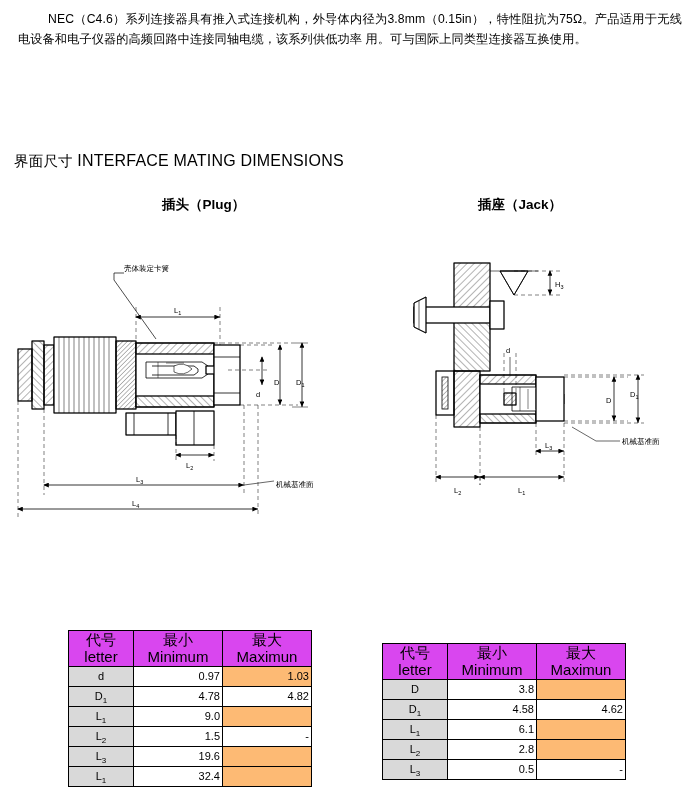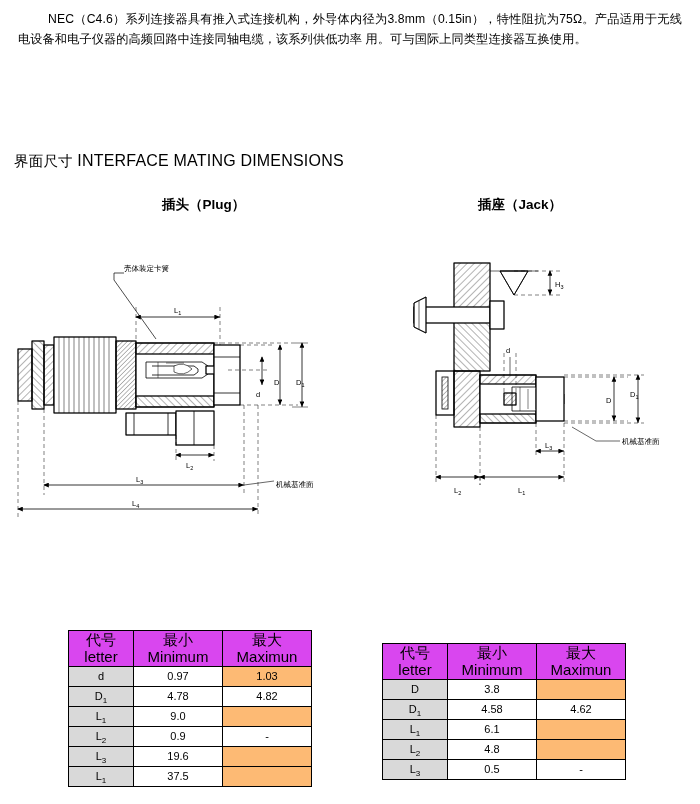--- a/index.html
+++ b/index.html
@@ -71,20 +71,21 @@
     line-height: 1.15;
     height: 30px;
   }
   table.dim td.lab {
     background: #d9d9d9;
     width: 60px;
   }
   table.dim td.val {
     width: 84px;
     background: #ffffff;
+    text-align: right;
   }
   table.dim td.val.shade { background: #fdba74; }
   #plug-table { left: 68px; top: 630px; }
   #jack-table { left: 382px; top: 643px; }
   sub { font-size: 8px; vertical-align: baseline; position: relative; top: 3px; }
 </style>
 </head>
 <body>
 
 <div class="intro">
@@ -355,31 +356,31 @@
       <td class="val">4.78</td>
       <td class="val">4.82</td>
     </tr>
     <tr>
       <td class="lab"><span>L</span><sub>1</sub></td>
       <td class="val">9.0</td>
       <td class="val shade"></td>
     </tr>
     <tr>
       <td class="lab"><span>L</span><sub>2</sub></td>
-      <td class="val">0.9</td>
+      <td class="val">1.5</td>
       <td class="val">-</td>
     </tr>
     <tr>
       <td class="lab"><span>L</span><sub>3</sub></td>
       <td class="val">19.6</td>
       <td class="val shade"></td>
     </tr>
     <tr>
       <td class="lab"><span>L</span><sub>1</sub></td>
-      <td class="val">37.5</td>
+      <td class="val">32.4</td>
       <td class="val shade"></td>
     </tr>
   </tbody>
 </table>
 
 <table class="dim" id="jack-table">
   <tbody>
     <tr class="hdr">
       <td class="lab">
         <div>代号</div>
@@ -404,21 +405,21 @@
       <td class="val">4.58</td>
       <td class="val">4.62</td>
     </tr>
     <tr>
       <td class="lab"><span>L</span><sub>1</sub></td>
       <td class="val">6.1</td>
       <td class="val shade"></td>
     </tr>
     <tr>
       <td class="lab"><span>L</span><sub>2</sub></td>
-      <td class="val">4.8</td>
+      <td class="val">2.8</td>
       <td class="val shade"></td>
     </tr>
     <tr>
       <td class="lab"><span>L</span><sub>3</sub></td>
       <td class="val">0.5</td>
       <td class="val">-</td>
     </tr>
   </tbody>
 </table>
 

